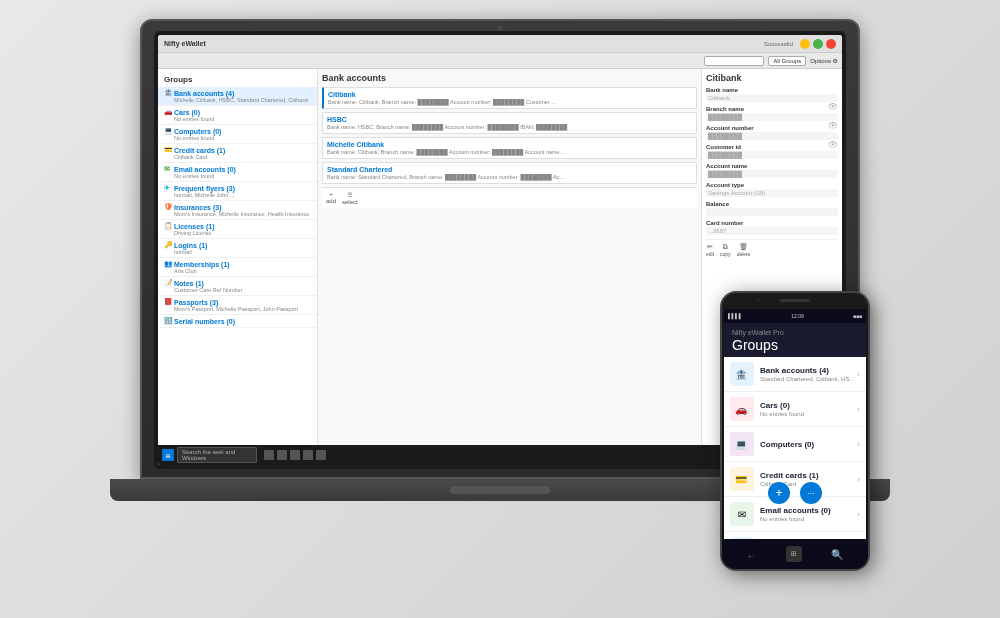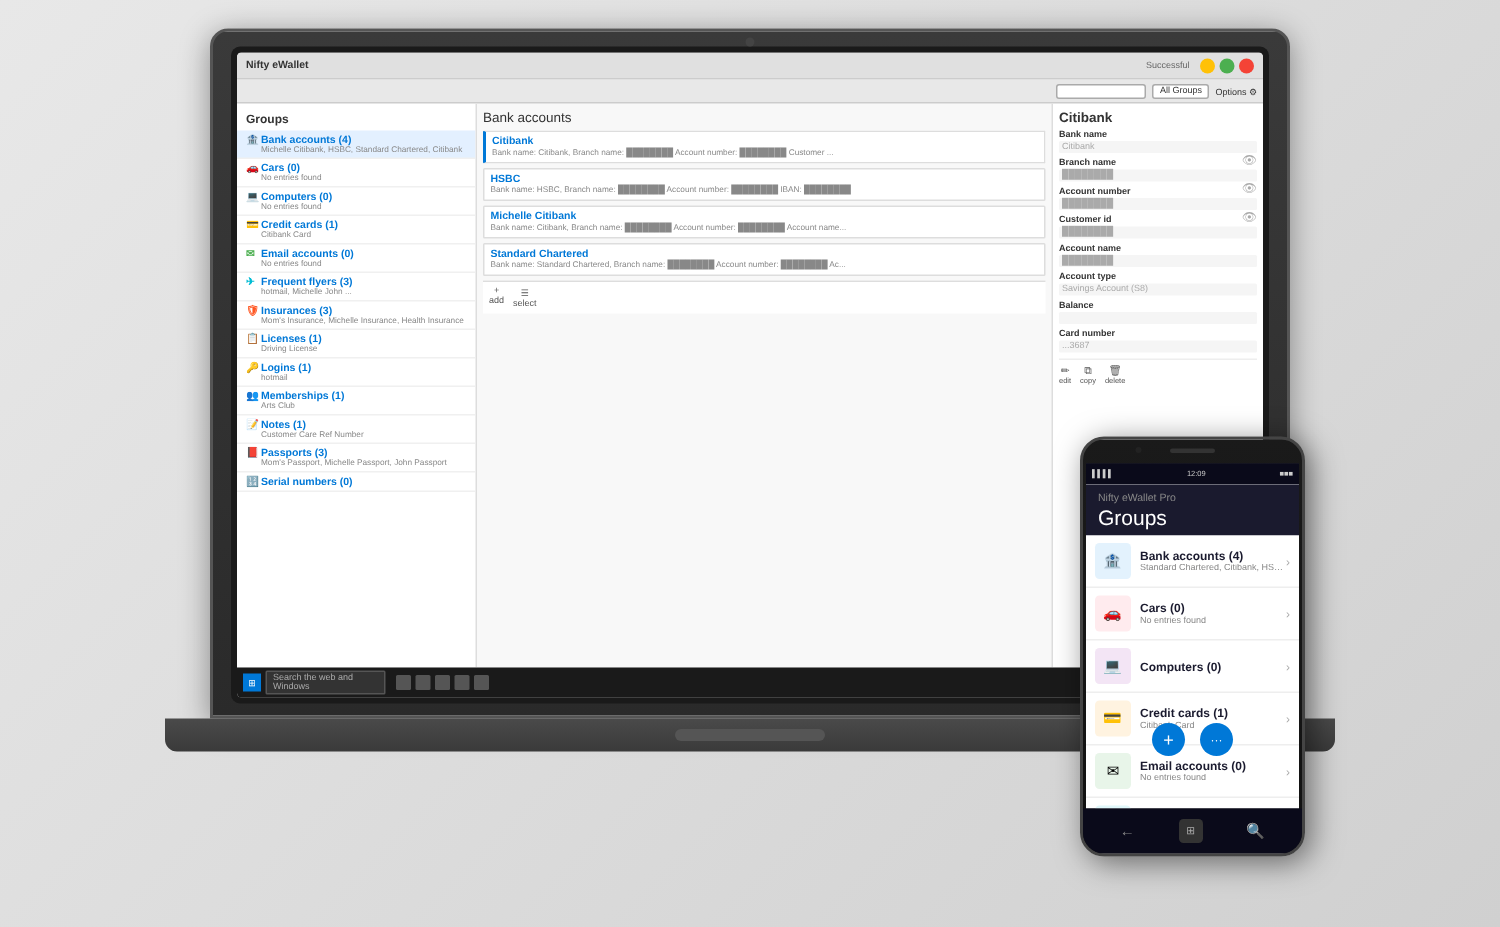--- a/index.html
+++ b/index.html
@@ -229,21 +229,21 @@
     .main-content {
       flex: 1;
       background: #f8f8f8;
       border-right: 1px solid #ddd;
       overflow-y: auto;
       padding: 4px;
     }
 
     .panel-title {
       font-size: 9px;
-      font-weight: 400;
+      font-weight: 700;
       color: #333;
       margin-bottom: 4px;
     }
 
     .entry-item {
       background: white;
       border: 1px solid #ddd;
       margin-bottom: 3px;
       padding: 3px 4px;
       cursor: pointer;

